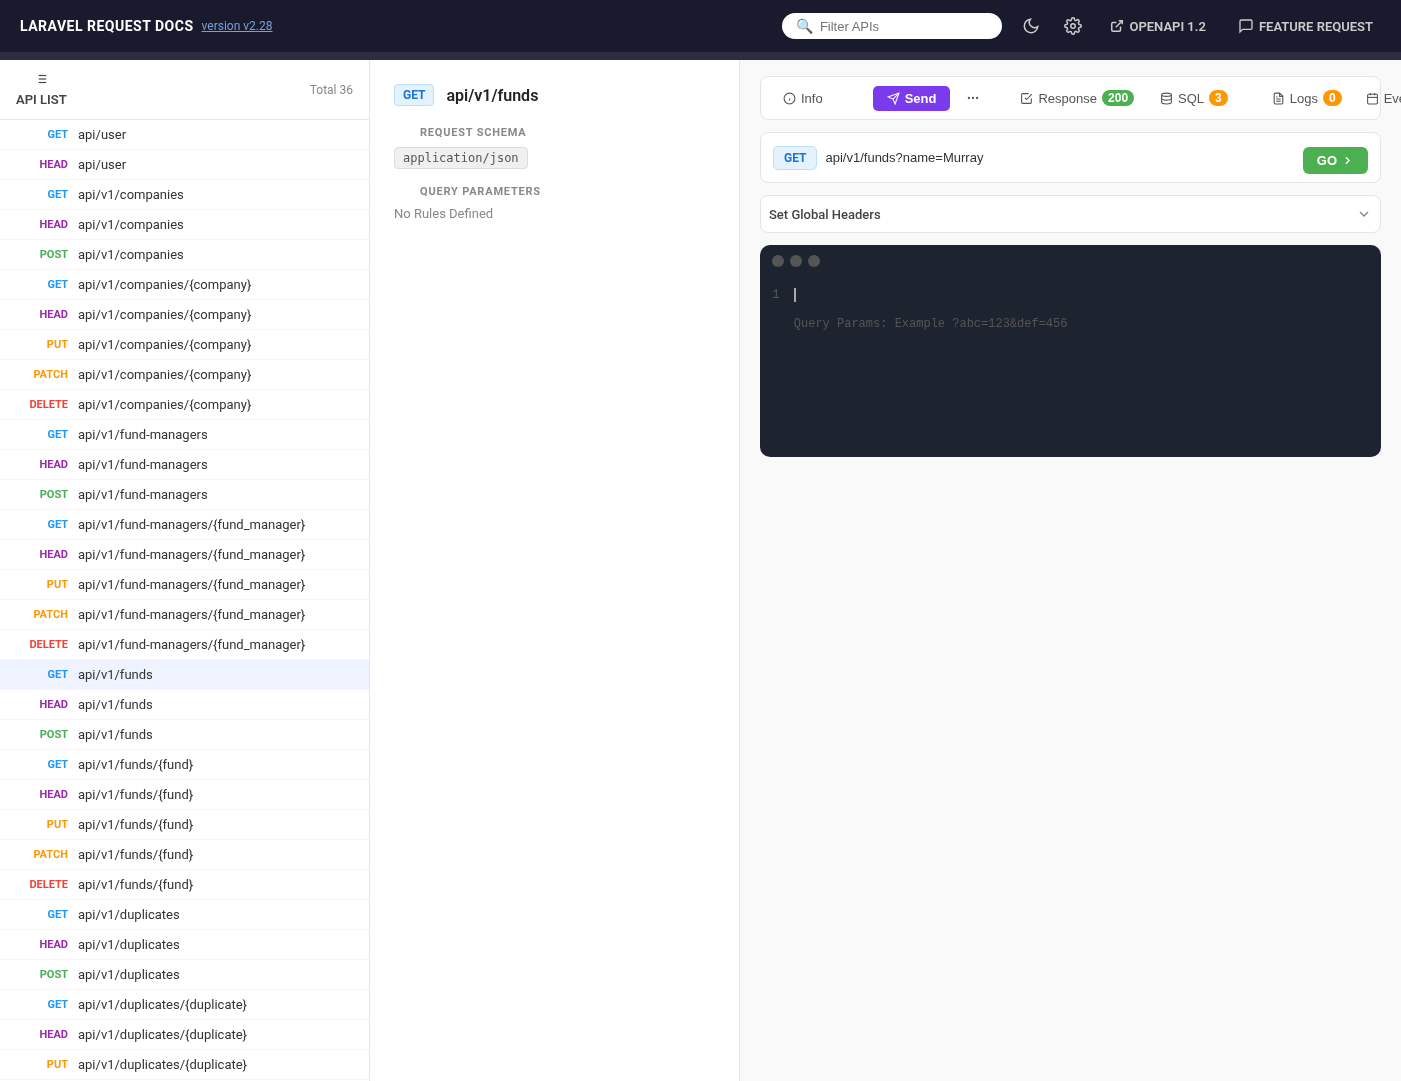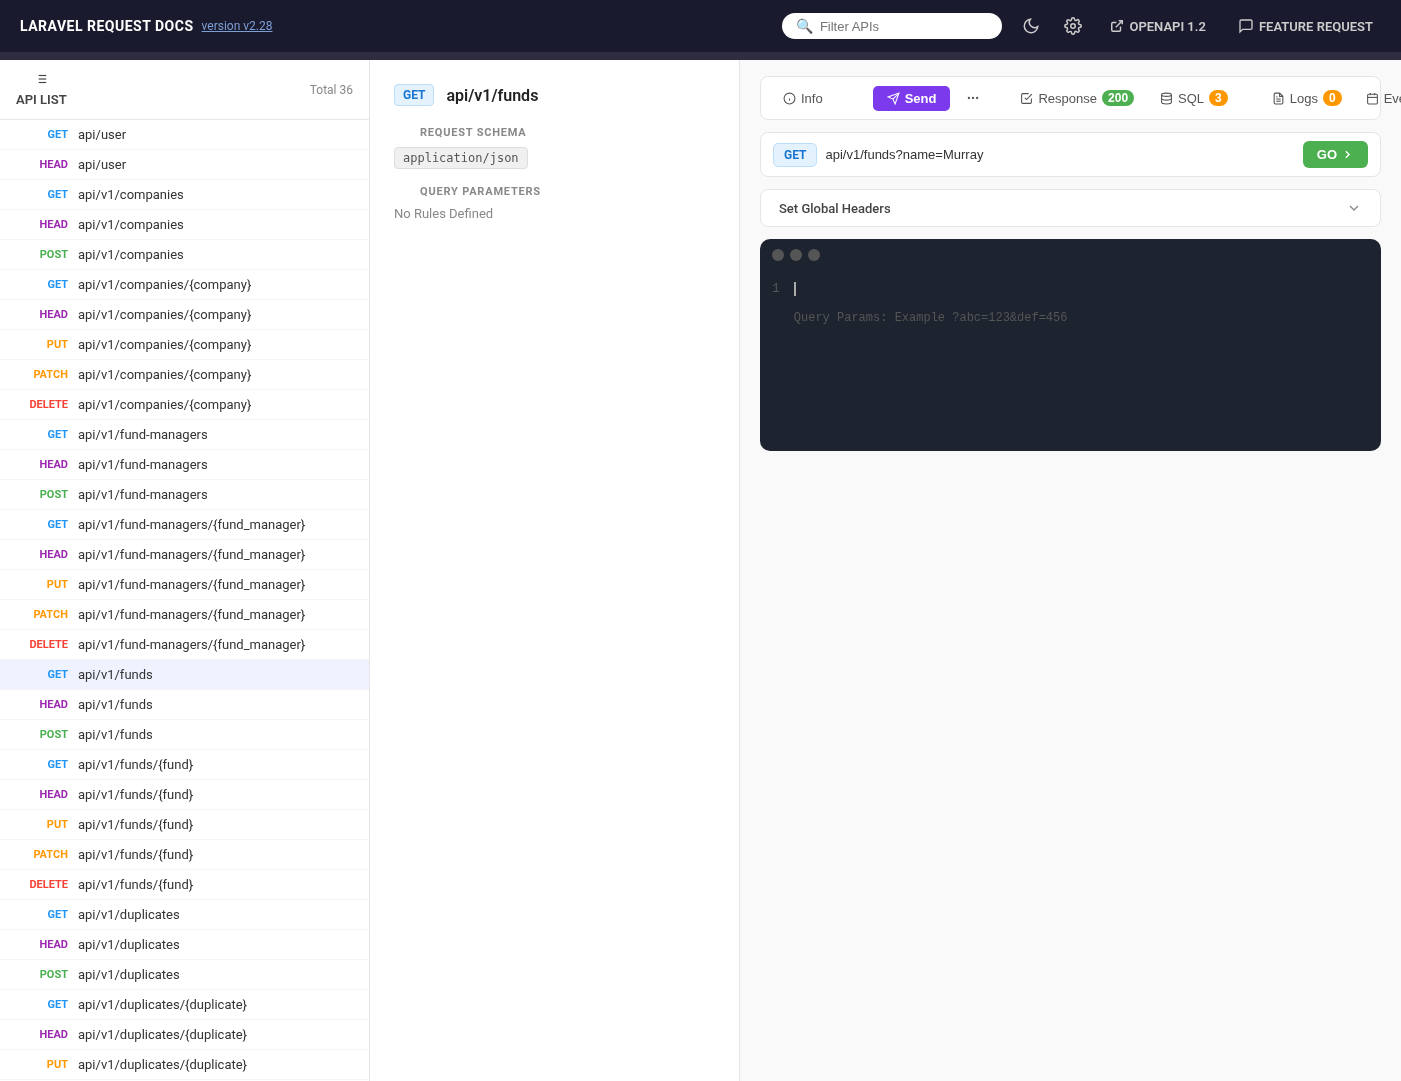--- a/index.html
+++ b/index.html
@@ -318,31 +318,32 @@
       color: #fff;
       border: none;
       border-radius: 6px;
       padding: 6px 14px;
       font-size: 13px;
       font-weight: 700;
       cursor: pointer;
       display: flex;
       align-items: center;
       gap: 4px;
+      margin-top: 6px;
     }
 
     
     .global-headers-bar {
       display: flex;
       align-items: center;
       justify-content: space-between;
       background: #fff;
       border: 1px solid #e5e5e5;
       border-radius: 8px;
-      padding: 10px 18px;
+      padding: 10px 8px;
       margin-bottom: 12px;
       cursor: pointer;
     }
     .global-headers-label {
       font-size: 13px;
       color: #444;
       font-weight: 500;
     }
 
     

